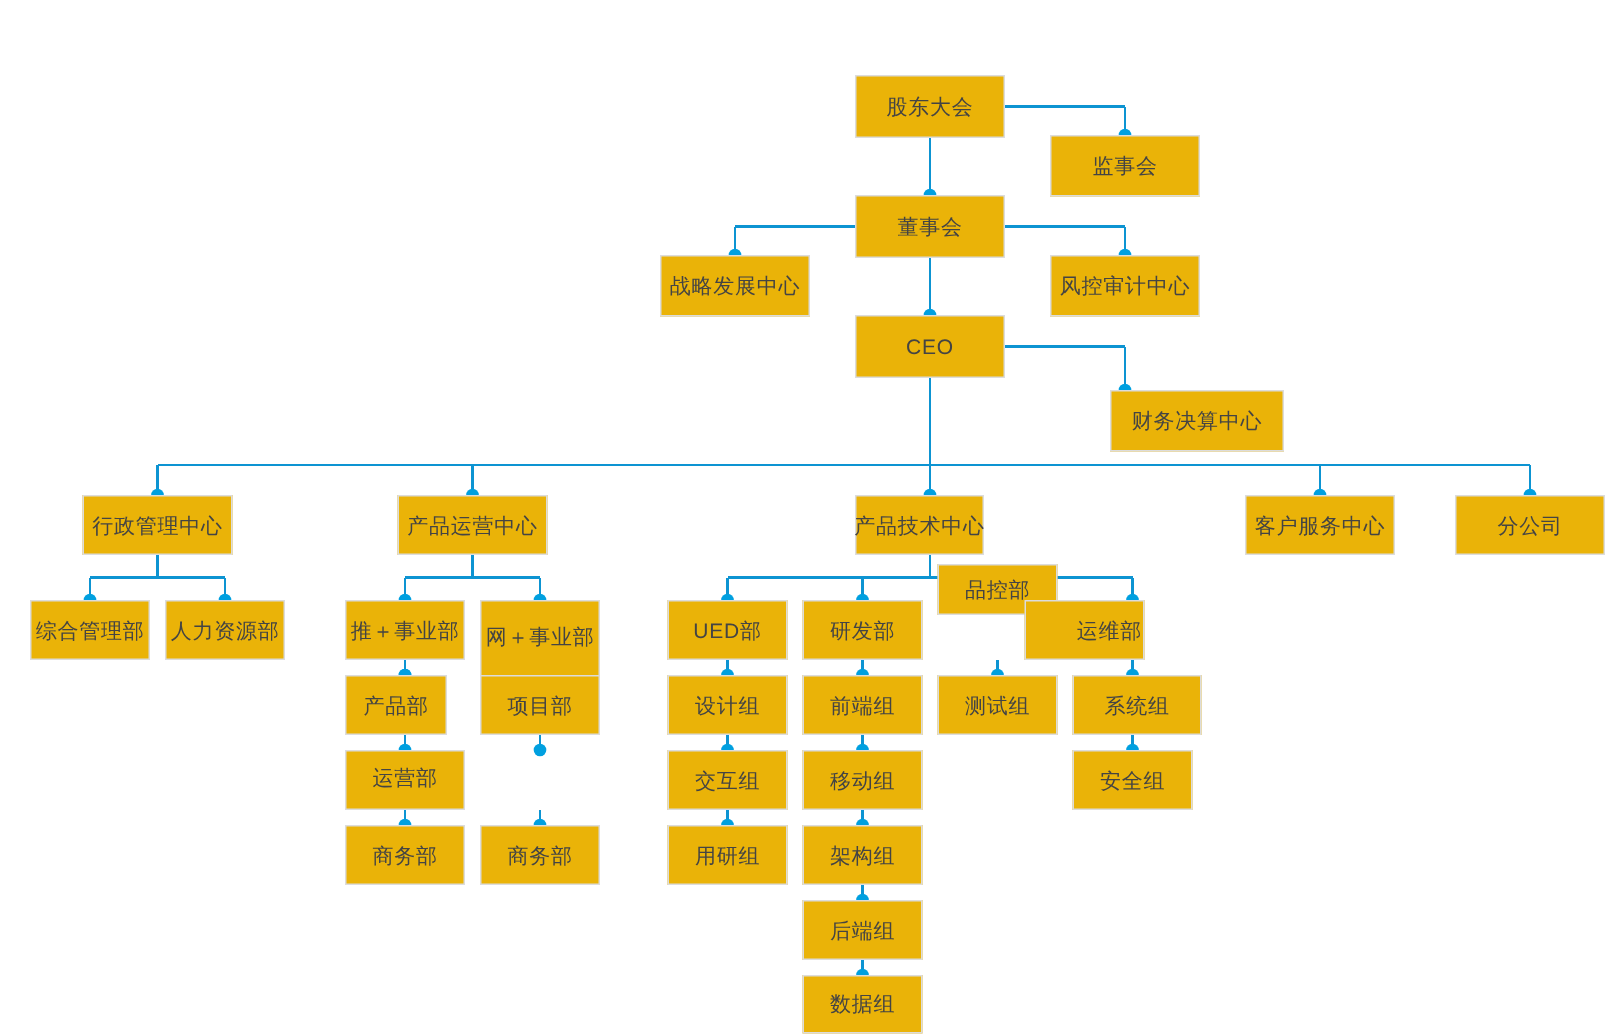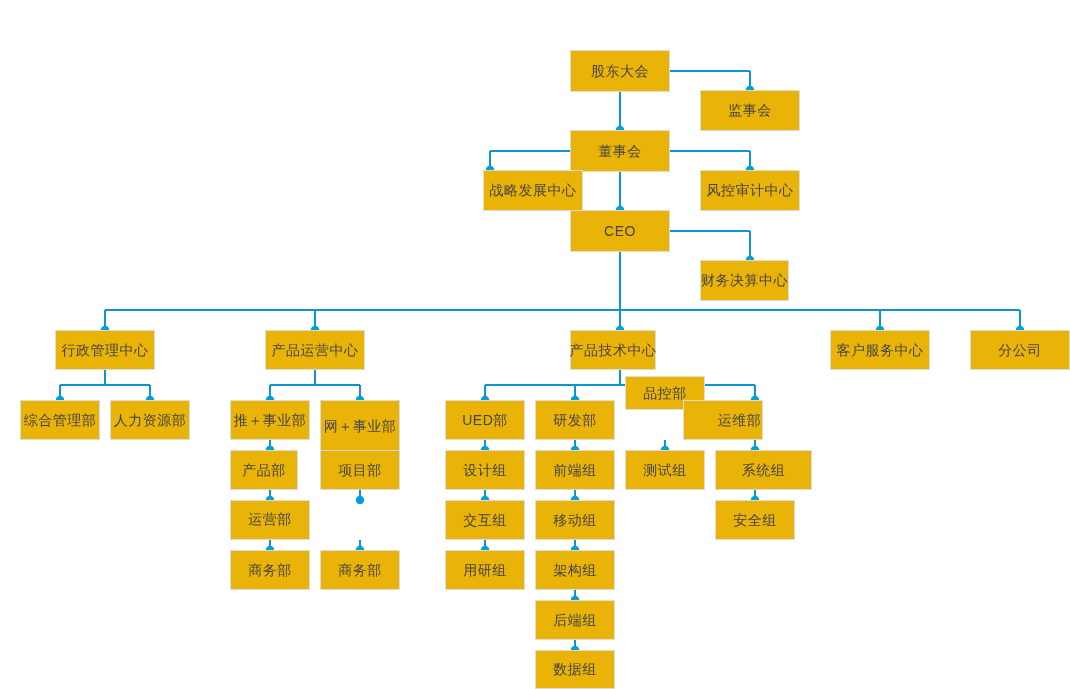--- a/index.html
+++ b/index.html
@@ -138,30 +138,30 @@
     </svg>
 <div class="node-box" style="left: 570px; top: 50px; width: 100px; height: 42px;">
       <span>股东大会</span>
     </div>
     <div class="node-box" style="left: 700px; top: 90px; width: 100px; height: 41px;">
       <span>监事会</span>
     </div>
     <div class="node-box" style="left: 570px; top: 130px; width: 100px; height: 42px;">
       <span>董事会</span>
     </div>
-    <div class="node-box" style="left: 440px; top: 170px; width: 100px; height: 41px; margin-left: 43px;">
+    <div class="node-box" style="left: 440px; top: 170px; width: 100px; height: 41px;">
       <span>战略发展中心</span>
     </div>
     <div class="node-box" style="left: 700px; top: 170px; width: 100px; height: 41px;">
       <span>风控审计中心</span>
     </div>
     <div class="node-box" style="left: 570px; top: 210px; width: 100px; height: 42px;">
       <span>CEO</span>
     </div>
-    <div class="node-box" style="left: 700px; top: 260px; width: 89px; height: 41px; justify-content: flex-end;">
+    <div class="node-box" style="left: 740px; top: 260px; width: 116px; height: 41px;">
       <span>财务决算中心</span>
     </div>
     <div class="node-box" style="left: 55px; top: 330px; width: 100px; height: 40px;">
       <span>行政管理中心</span>
     </div>
     <div class="node-box" style="left: 265px; top: 330px; width: 100px; height: 40px;">
       <span>产品运营中心</span>
     </div>
     <div class="node-box" style="left: 570px; top: 330px; width: 86px; height: 40px;">
       <span>产品技术中心</span>
@@ -183,21 +183,21 @@
     </div>
     <div class="node-box" style="left: 230px; top: 450px; width: 68px; height: 40px;">
       <span>产品部</span>
     </div>
     <div class="node-box" style="left: 230px; top: 500px; width: 80px; height: 40px; font-family: Liberation Mono, monospace;">
       <span>运营部</span>
     </div>
     <div class="node-box" style="left: 230px; top: 550px; width: 80px; height: 40px;">
       <span>商务部</span>
     </div>
-    <div class="node-box" style="left: 320px; top: 400px; width: 80px; height: 53px;">
+    <div class="node-box" style="left: 320px; top: 400px; width: 80px; height: 53px; font-family: Liberation Serif, serif;">
       <span>网＋事业部</span>
     </div>
     <div class="node-box" style="left: 320px; top: 450px; width: 80px; height: 40px;">
       <span>项目部</span>
     </div>
     <div class="node-box" style="left: 320px; top: 550px; width: 80px; height: 40px;">
       <span>商务部</span>
     </div>
     <div class="node-box" style="left: 445px; top: 400px; width: 80px; height: 40px;">
       <span>UED部</span>
@@ -231,19 +231,19 @@
     </div>
     <div class="node-box" style="left: 625px; top: 376px; width: 80px; height: 34px;">
       <span>品控部</span>
     </div>
     <div class="node-box" style="left: 625px; top: 450px; width: 80px; height: 40px;">
       <span>测试组</span>
     </div>
     <div class="node-box" style="left: 683px; top: 400px; width: 80px; height: 40px; padding-left: 33px;">
       <span>运维部</span>
     </div>
-    <div class="node-box" style="left: 715px; top: 450px; width: 97px; height: 40px;">
+    <div class="node-box" style="left: 715px; top: 450px; width: 86px; height: 40px;">
       <span>系统组</span>
     </div>
     <div class="node-box" style="left: 715px; top: 500px; width: 80px; height: 40px;">
       <span>安全组</span>
     </div>
   </div>
 
 </body></html>

